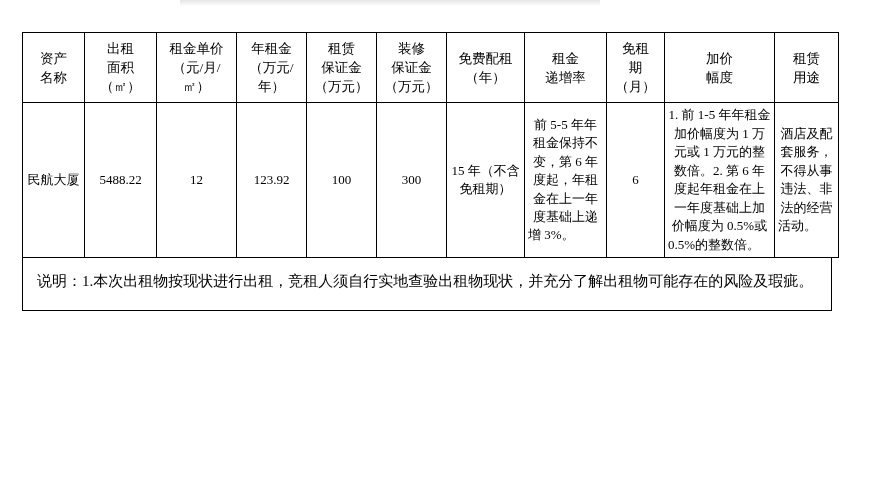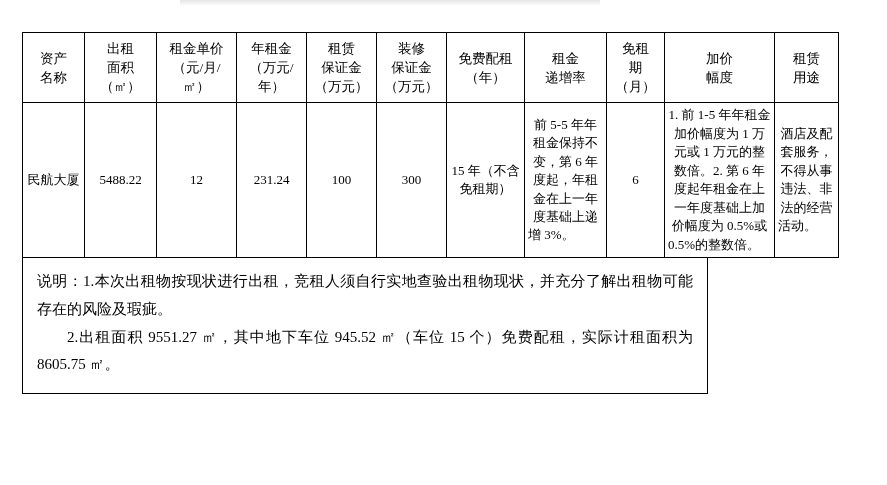--- a/index.html
+++ b/index.html
@@ -49,21 +49,21 @@
     line-height: 1.5;
   }
   .cell-center-wrap {
     font-size: 12.5px;
     line-height: 1.5;
     padding: 6px 5px;
   }
   .notes {
     border: 1px solid #000000;
     border-top: none;
-    width: 686px;
+    width: 810px;
     box-sizing: border-box;
     padding: 10px 14px 14px 14px;
     font-size: 15px;
     line-height: 1.85;
   }
   .notes p {
     margin: 0;
     text-align: justify;
   }
   .notes p.indent {
@@ -150,29 +150,28 @@
           <div>租赁</div>
           <div>用途</div>
         </th>
       </tr>
     </thead>
     <tbody>
       <tr>
         <td class="cell-center-wrap">民航大厦</td>
         <td>5488.22</td>
         <td>12</td>
-        <td>231.24</td>
+        <td>123.92</td>
         <td>100</td>
         <td>300</td>
         <td class="cell-center-wrap">15 年（不含免租期）</td>
         <td class="cell-just">前 5-5 年年租金保持不变，第 6 年度起，年租金在上一年度基础上递增 3%。</td>
         <td>6</td>
         <td class="cell-just">1. 前 1-5 年年租金加价幅度为 1 万元或 1 万元的整数倍。2. 第 6 年度起年租金在上一年度基础上加价幅度为 0.5%或 0.5%的整数倍。</td>
         <td class="cell-just">酒店及配套服务，不得从事违法、非法的经营活动。</td>
       </tr>
     </tbody>
   </table>
 
   <div class="notes">
     <p>说明：1.本次出租物按现状进行出租，竞租人须自行实地查验出租物现状，并充分了解出租物可能存在的风险及瑕疵。</p>
-    <p class="indent">2.出租面积 9551.27 ㎡，其中地下车位 945.52 ㎡（车位 15 个）免费配租，实际计租面积为 8605.75 ㎡。</p>
   </div>
 </div>
 
 </body></html>

